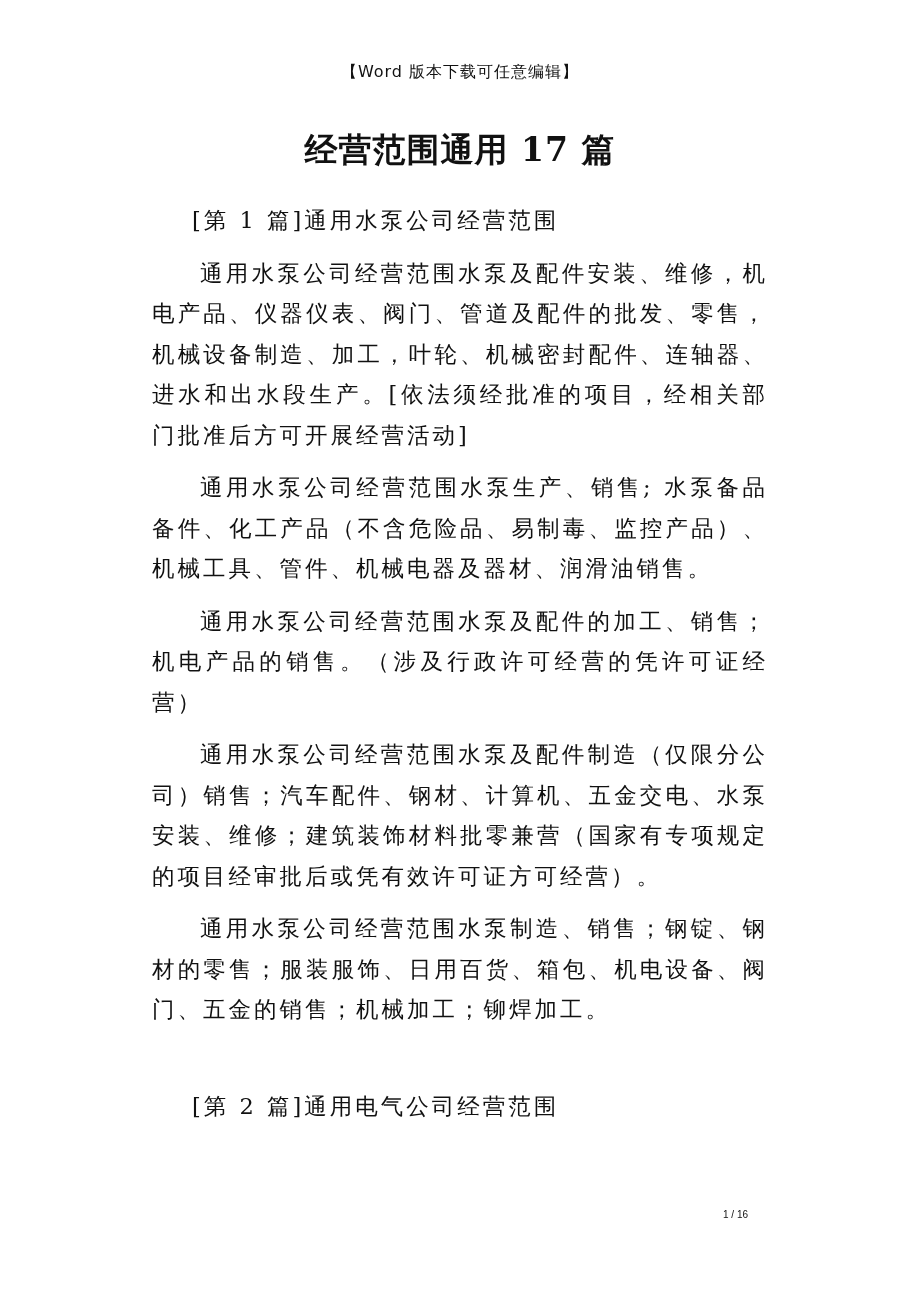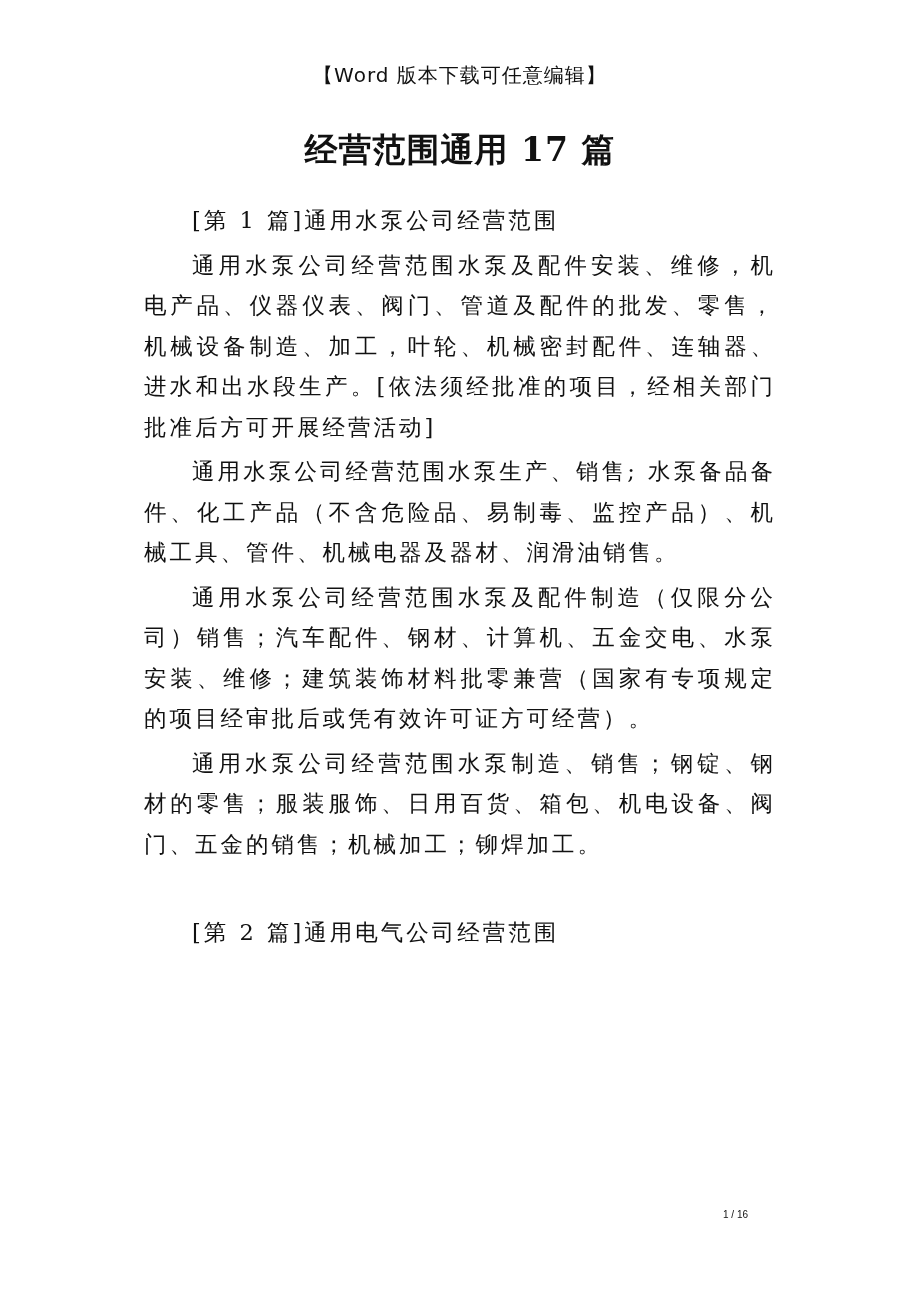--- a/index.html
+++ b/index.html
@@ -1,48 +1,49 @@
 <!DOCTYPE html>
 <html><head>
   <meta charset="utf-8">
   <style>
     html, body { margin: 0; padding: 0; background: #ffffff; }
     body { width: 920px; height: 1302px; position: relative; overflow: hidden; color: #111; }
     .header-note {
       position: absolute; top: 62px; left: 0; width: 920px; text-align: center;
-      font-family: "DejaVu Sans", "Liberation Sans", sans-serif; font-size: 20px; color: #111;
+      font-family: "DejaVu Sans", "Liberation Sans", sans-serif; font-size: 16px; color: #111;
       letter-spacing: 1px;
     }
     .doc-title {
       position: absolute; top: 128px; left: 0; width: 920px; text-align: center;
       font-family: "DejaVu Serif", "Liberation Serif", serif; font-weight: bold; font-size: 33px;
       letter-spacing: 1px; color: #111;
     }
     .content {
       position: absolute; top: 196px; left: 140px; width: 640px;
       font-family: "DejaVu Serif", "Liberation Serif", serif; font-size: 22.5px; line-height: 40.5px;
       color: #111; letter-spacing: 3px;
     }
     .section-heading { text-indent: 48px; margin: 4px; }
-    .para { text-indent: 48px; margin: 4px; text-align: justify; }
+    .para { text-indent: 48px; margin: 12px; text-align: justify; }
     .gap { height: 40px; }
     .page-num {
       position: absolute; top: 1209px; left: 723px;
       font-family: "Liberation Sans", sans-serif; font-size: 10px; color: #111;
     }
   </style>
 </head>
 <body>
 
 <div class="header-note">【Word 版本下载可任意编辑】</div>
 <div class="doc-title">经营范围通用 17 篇</div>
 
 <div class="content">
   <p class="section-heading">[第 1 篇]通用水泵公司经营范围</p>
   <p class="para">通用水泵公司经营范围水泵及配件安装、维修，机电产品、仪器仪表、阀门、管道及配件的批发、零售，机械设备制造、加工，叶轮、机械密封配件、连轴器、进水和出水段生产。[依法须经批准的项目，经相关部门批准后方可开展经营活动]</p>
   <p class="para">通用水泵公司经营范围水泵生产、销售; 水泵备品备件、化工产品（不含危险品、易制毒、监控产品）、机械工具、管件、机械电器及器材、润滑油销售。</p>
+  <p class="para">通用水泵公司经营范围水泵及配件的加工、销售；机电产品的销售。（涉及行政许可经营的凭许可证经营）</p>
   <p class="para">通用水泵公司经营范围水泵及配件制造（仅限分公司）销售；汽车配件、钢材、计算机、五金交电、水泵安装、维修；建筑装饰材料批零兼营（国家有专项规定的项目经审批后或凭有效许可证方可经营）。</p>
   <p class="para">通用水泵公司经营范围水泵制造、销售；钢锭、钢材的零售；服装服饰、日用百货、箱包、机电设备、阀门、五金的销售；机械加工；铆焊加工。</p>
   <div class="gap"></div>
   <p class="section-heading">[第 2 篇]通用电气公司经营范围</p>
 </div>
 
 <div class="page-num">1 / 16</div>
 
 </body></html>

